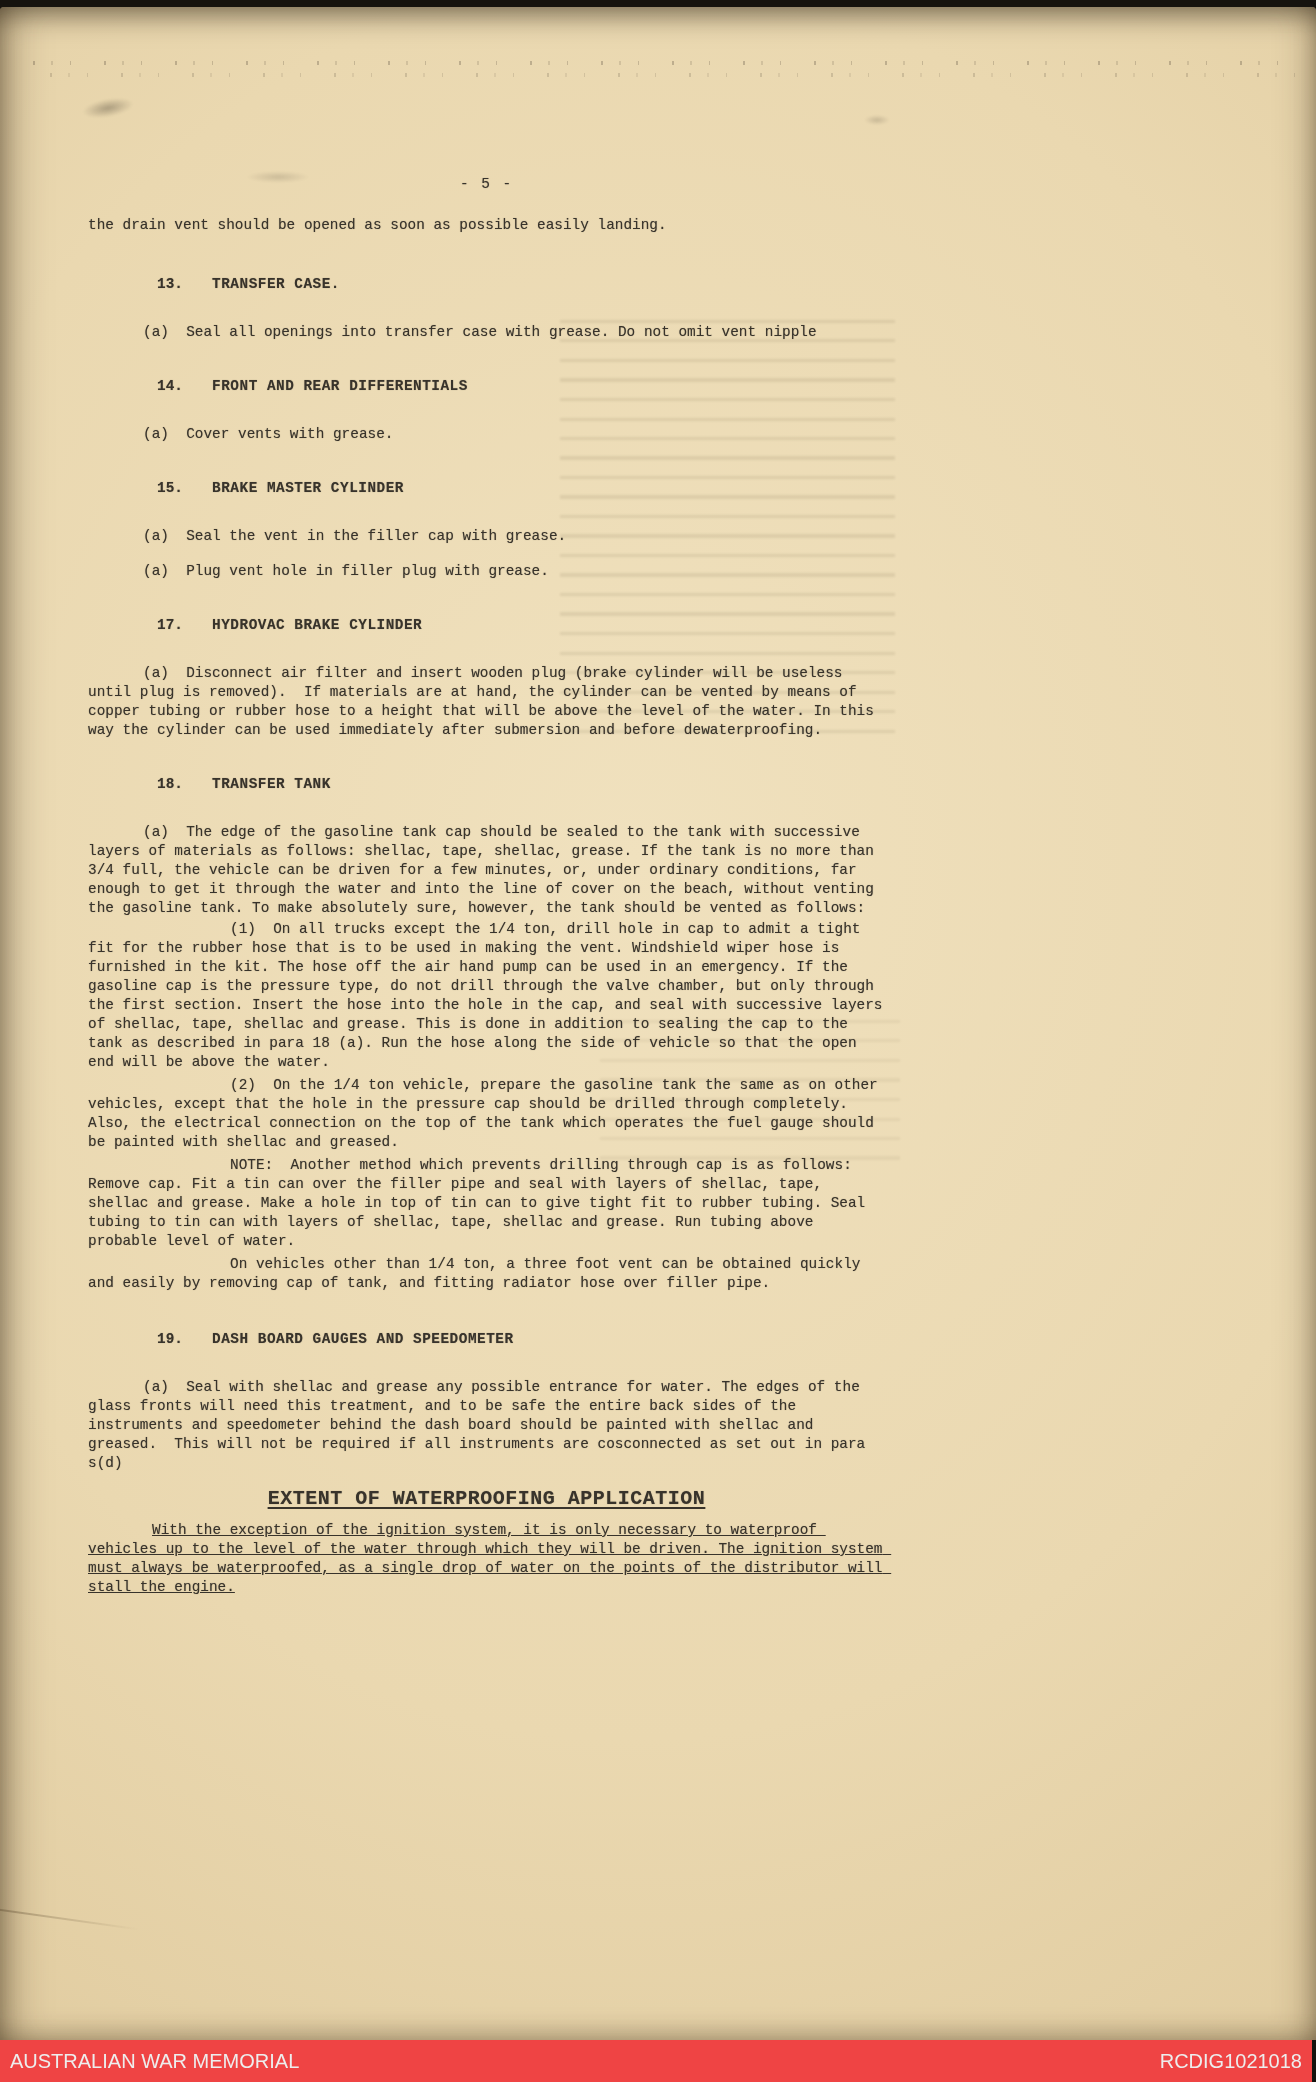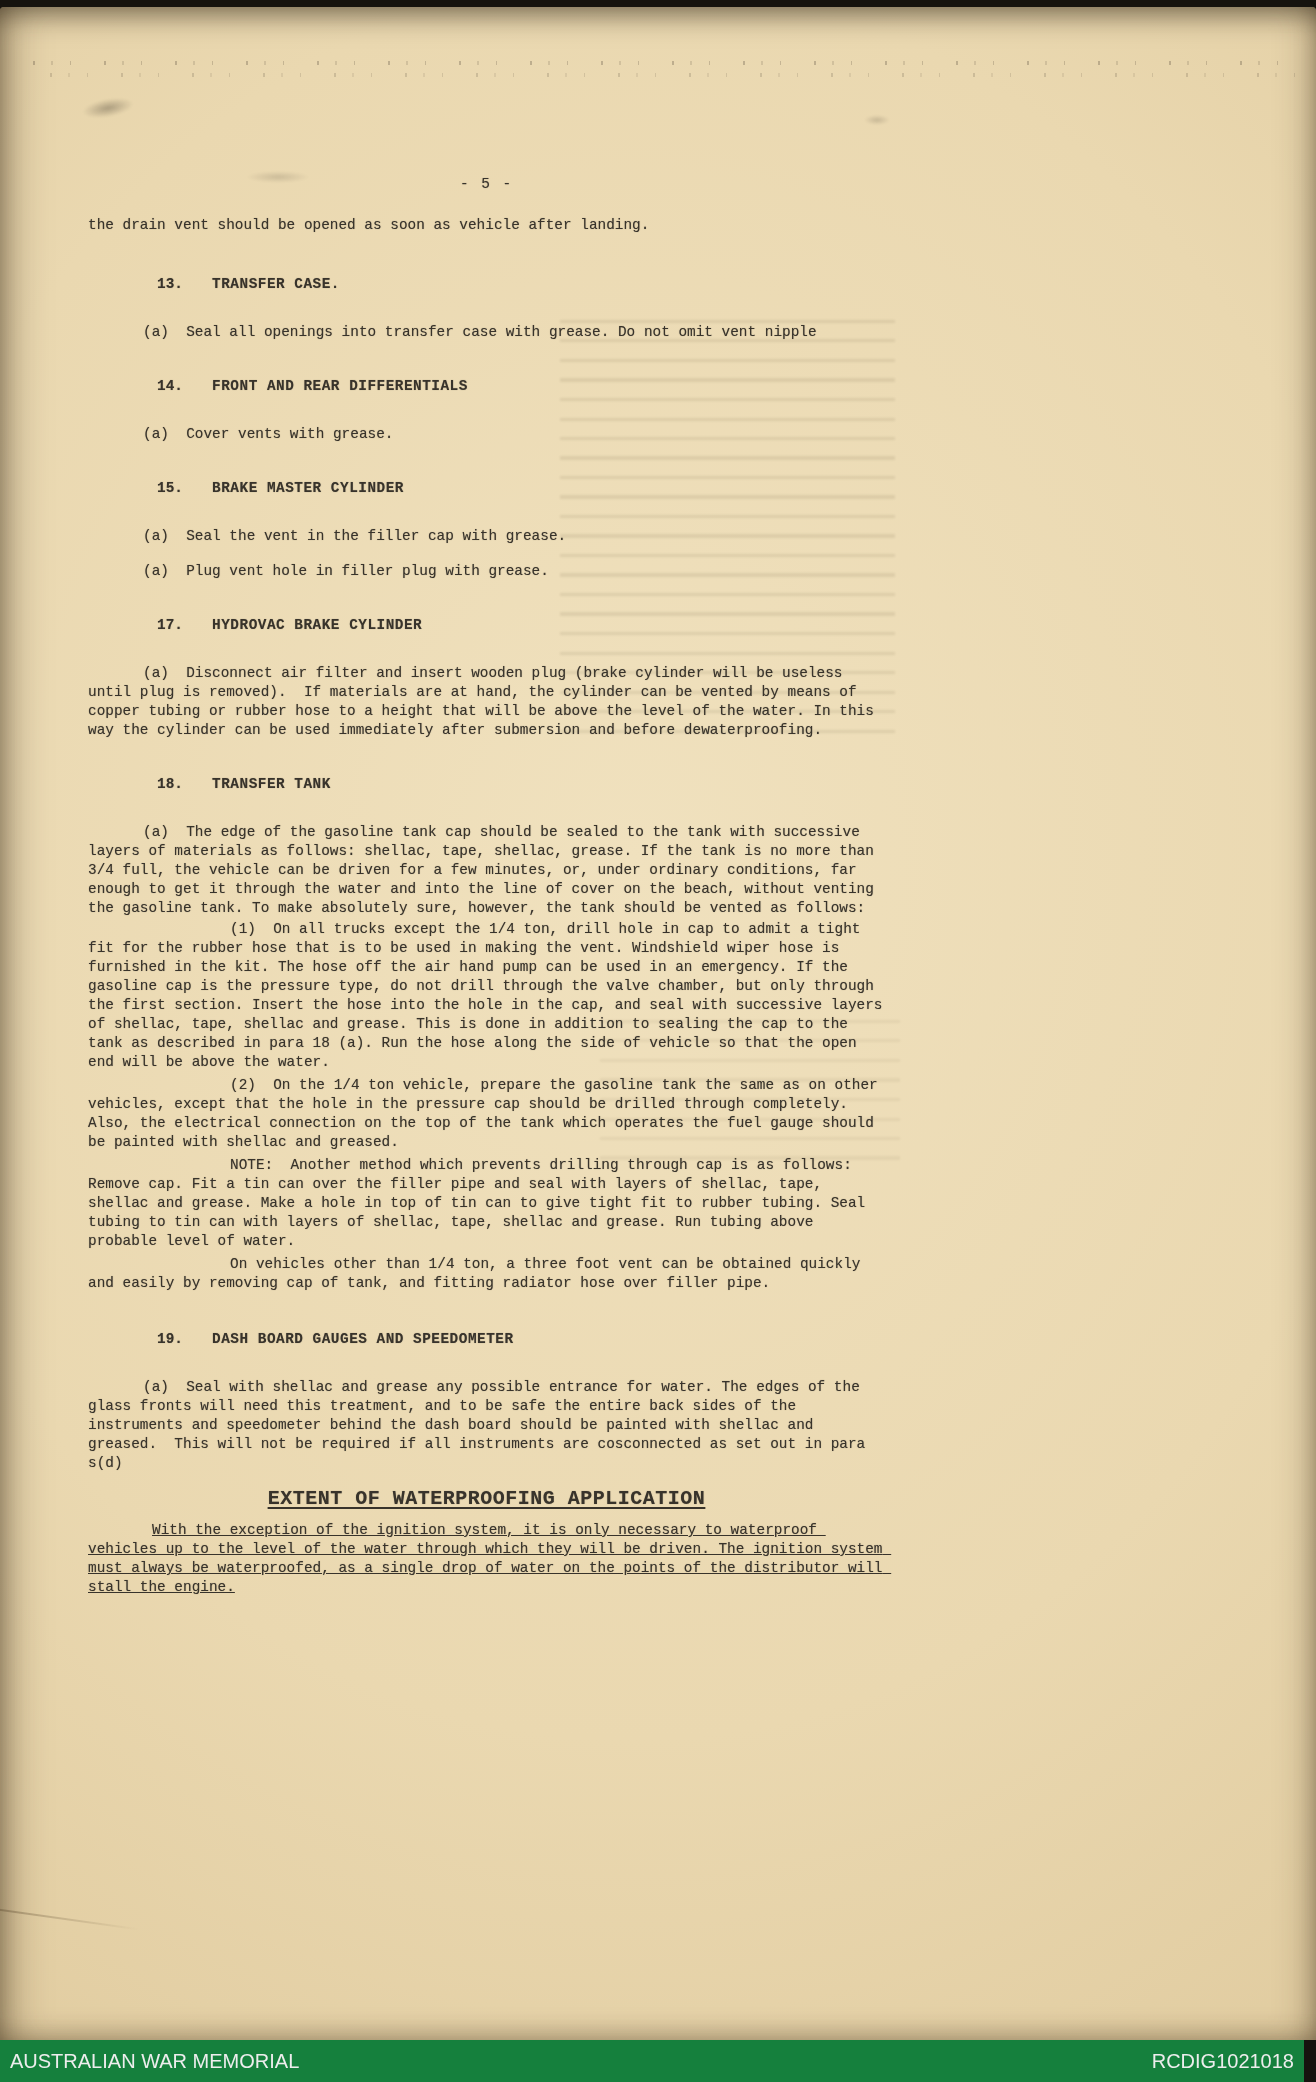--- a/index.html
+++ b/index.html
@@ -87,22 +87,22 @@
 
   .extent-heading {
     text-align: center; font-weight: bold; letter-spacing: .5px;
     text-decoration: underline; text-underline-offset: 3px;
     margin: 0 0 13px;
   }
   .closing { text-indent: 64px; text-decoration: underline; }
 
   
   .footer-bar {
-    position: absolute; left: 0; right: 12px; bottom: 0; height: 42px;
-    background: #15803d;
+    position: absolute; left: 0; right: 4px; bottom: 0; height: 42px;
+    background: #ef4444;
     display: flex; align-items: center; justify-content: space-between;
     padding: 0 10px;
     font-family: "Liberation Sans", sans-serif;
     font-size: 20px; color: #ededed;
   }
 </style>
 </head>
 <body>
 
 <div class="paper">
@@ -113,21 +113,21 @@
   <div class="smudge s2"></div>
   <div class="smudge s3"></div>
   <div class="bleed b1"></div>
   <div class="bleed b2"></div>
   <div class="crease"></div>
 
   <div class="content">
 
     <p class="page-num">- 5 -</p>
 
-    <p class="intro">the drain vent should be opened as soon as vehicle after landing.</p>
+    <p class="intro">the drain vent should be opened as soon as possible easily landing.</p>
 
     <div class="sec">
       <div class="sec-head">
         <span class="sec-num">13.</span><span class="sec-title">TRANSFER CASE.</span>
       </div>
       <p class="para">(a)  Seal all openings into transfer case with grease. Do not omit vent nipple</p>
     </div>
 
     <div class="sec">
       <div class="sec-head">

